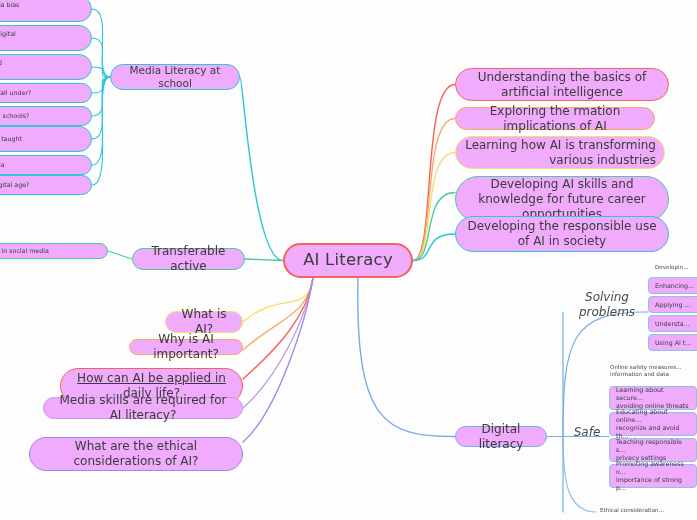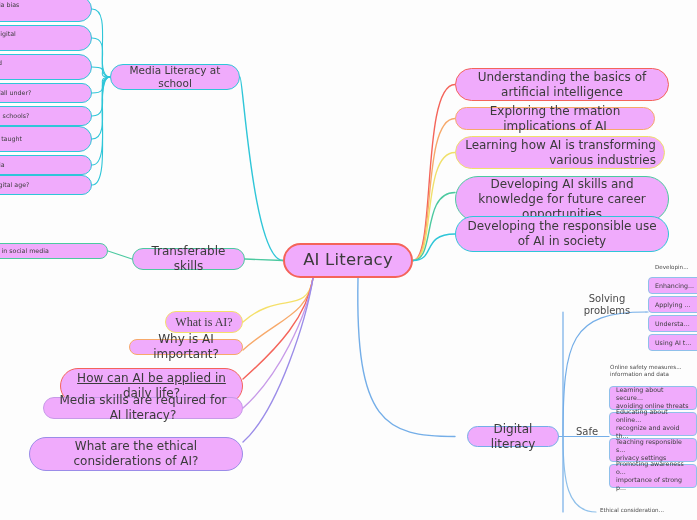--- a/index.html
+++ b/index.html
@@ -67,21 +67,22 @@
     font-size: 12px;
     border-width: 1px;
     padding: 0 8px;
   }
   .lvl3 {
     font-size: 6.3px;
     border-width: 1px;
     padding: 0 6px;
   }
   .label-only {
-    font-size: 10px;
+    font-size: 12px;
+    font-style: italic;
   }
   .label-tiny {
     font-size: 5.6px;
   }
   .clip-left {
     justify-content: flex-start;
     text-align: left;
   }
 </style>
 </head>
@@ -121,40 +122,40 @@
         <path d="M563,312 L563,512" stroke="#74aee8" stroke-width="1.2" fill="none"></path>
       </g>
   </svg>
   <div id="nodes">
       <div class="node pill central" style="left: 283px; top: 243px; width: 130px; height: 35px; border-color: rgb(244, 100, 90);">AI Literacy</div>
       <div class="node pill lvl2" style="left: 455px; top: 68px; width: 214px; height: 33px; border-color: rgb(244, 100, 90);">Understanding the basics of artificial intelligence</div>
       <div class="node pill lvl2" style="left: 455px; top: 107px; width: 200px; height: 23px; border-color: rgb(247, 169, 106);">Exploring the rmation implications of AI</div>
       <div class="node pill lvl2" style="left: 455px; top: 136px; width: 210px; height: 33px; border-color: rgb(240, 224, 106); text-align: right;">Learning how AI is transforming various industries</div>
       <div class="node pill lvl2" style="left: 455px; top: 176px; width: 214px; height: 46px; border-color: rgb(76, 201, 160);">Developing AI skills and knowledge for future career opportunities</div>
       <div class="node pill lvl2" style="left: 455px; top: 216px; width: 214px; height: 36px; border-color: rgb(47, 198, 216);">Developing the responsible use of AI in society</div>
-      <div class="node pill lvl2" style="left: 165px; top: 311px; width: 78px; height: 22px; border-color: rgb(245, 224, 106); font-family: Liberation Serif, serif;">What is AI?</div>
+      <div class="node pill lvl2" style="left: 165px; top: 311px; width: 78px; height: 22px; border-color: rgb(245, 224, 106);">What is AI?</div>
       <div class="node pill lvl2" style="left: 129px; top: 339px; width: 114px; height: 16px; border-color: rgb(247, 169, 106);">Why is AI important?</div>
       <div class="node pill lvl2" style="left: 60px; top: 368px; width: 183px; height: 36px; border-color: rgb(244, 100, 90); text-decoration: underline;">How can AI be applied in daily life?</div>
       <div class="node pill lvl2" style="left: 43px; top: 397px; width: 200px; height: 22px; border-color: rgb(199, 154, 232);">Media skills are required for AI literacy?</div>
       <div class="node pill lvl2" style="left: 29px; top: 425px; width: 214px; height: 34px; border-color: rgb(155, 140, 232); margin-top: 12px;">What are the ethical considerations of AI?</div>
       <div class="node pill lvl1" style="left: 110px; top: 64px; width: 130px; height: 26px; border-color: rgb(47, 198, 216);">Media Literacy at school</div>
       <div class="node pill lvl3 clip-left" style="left: -56px; top: -4px; width: 148px; height: 26px; border-color: rgb(47, 198, 216);">...ncept of media bias
 ...rmation</div>
       <div class="node pill lvl3 clip-left" style="left: -56px; top: 25px; width: 148px; height: 26px; border-color: rgb(47, 198, 216);">...ate and use digital
 ...ally</div>
       <div class="node pill lvl3 clip-left" style="left: -56px; top: 54px; width: 148px; height: 26px; border-color: rgb(47, 198, 216);">...me active and
 ...ia content</div>
       <div class="node pill lvl3 clip-left" style="left: -56px; top: 83px; width: 148px; height: 20px; border-color: rgb(47, 198, 216);">...edia literacy fall under?</div>
       <div class="node pill lvl3 clip-left" style="left: -56px; top: 106px; width: 148px; height: 20px; border-color: rgb(47, 198, 216);">...y taught in all schools?</div>
       <div class="node pill lvl3 clip-left" style="left: -56px; top: 126px; width: 148px; height: 26px; border-color: rgb(47, 198, 216);">...racy typically taught</div>
       <div class="node pill lvl3 clip-left" style="left: -56px; top: 155px; width: 148px; height: 20px; border-color: rgb(47, 198, 216);">...aught in media</div>
       <div class="node pill lvl3 clip-left" style="left: -56px; top: 175px; width: 148px; height: 20px; border-color: rgb(47, 198, 216);">...racy in the digital age?</div>
-      <div class="node pill lvl2" style="left: 132px; top: 248px; width: 113px; height: 22px; border-color: rgb(76, 201, 160);">Transferable skills</div>
+      <div class="node pill lvl2" style="left: 132px; top: 248px; width: 113px; height: 22px; border-color: rgb(76, 201, 160);">Transferable active</div>
       <div class="node pill lvl3 clip-left" style="left: -62px; top: 243px; width: 170px; height: 16px; border-color: rgb(76, 201, 160);">...nt engagement in social media</div>
-      <div class="node pill lvl2" style="left: 455px; top: 426px; width: 92px; height: 21px; border-color: rgb(116, 174, 232); margin-left: 12px;">Digital literacy</div>
+      <div class="node pill lvl2" style="left: 455px; top: 426px; width: 92px; height: 21px; border-color: rgb(116, 174, 232);">Digital literacy</div>
       <div class="node bare label-only" style="left: 568px; top: 299px; width: 78px; height: 12px; border: none;">Solving problems</div>
       <div class="node bare label-tiny clip-left" style="left: 655px; top: 260px; width: 60px; height: 14px; border: none;">Developin...</div>
       <div class="node rect lvl3 clip-left" style="left: 648px; top: 277px; width: 62px; height: 17px; border-color: rgb(143, 192, 234);">Enhancing...</div>
       <div class="node rect lvl3 clip-left" style="left: 648px; top: 296px; width: 62px; height: 17px; border-color: rgb(143, 192, 234);">Applying ...</div>
       <div class="node rect lvl3 clip-left" style="left: 648px; top: 315px; width: 62px; height: 17px; border-color: rgb(143, 192, 234);">Understa...</div>
       <div class="node rect lvl3 clip-left" style="left: 648px; top: 334px; width: 62px; height: 17px; border-color: rgb(143, 192, 234);">Using AI t...</div>
       <div class="node bare label-only" style="left: 574px; top: 426px; width: 26px; height: 12px; border: none;">Safe</div>
       <div class="node bare label-tiny clip-left" style="left: 610px; top: 362px; width: 86px; height: 18px; border: none;">Online safety measures...
 information and data</div>
       <div class="node rect lvl3 clip-left" style="left: 609px; top: 386px; width: 88px; height: 24px; border-color: rgb(143, 192, 234);">Learning about secure...

